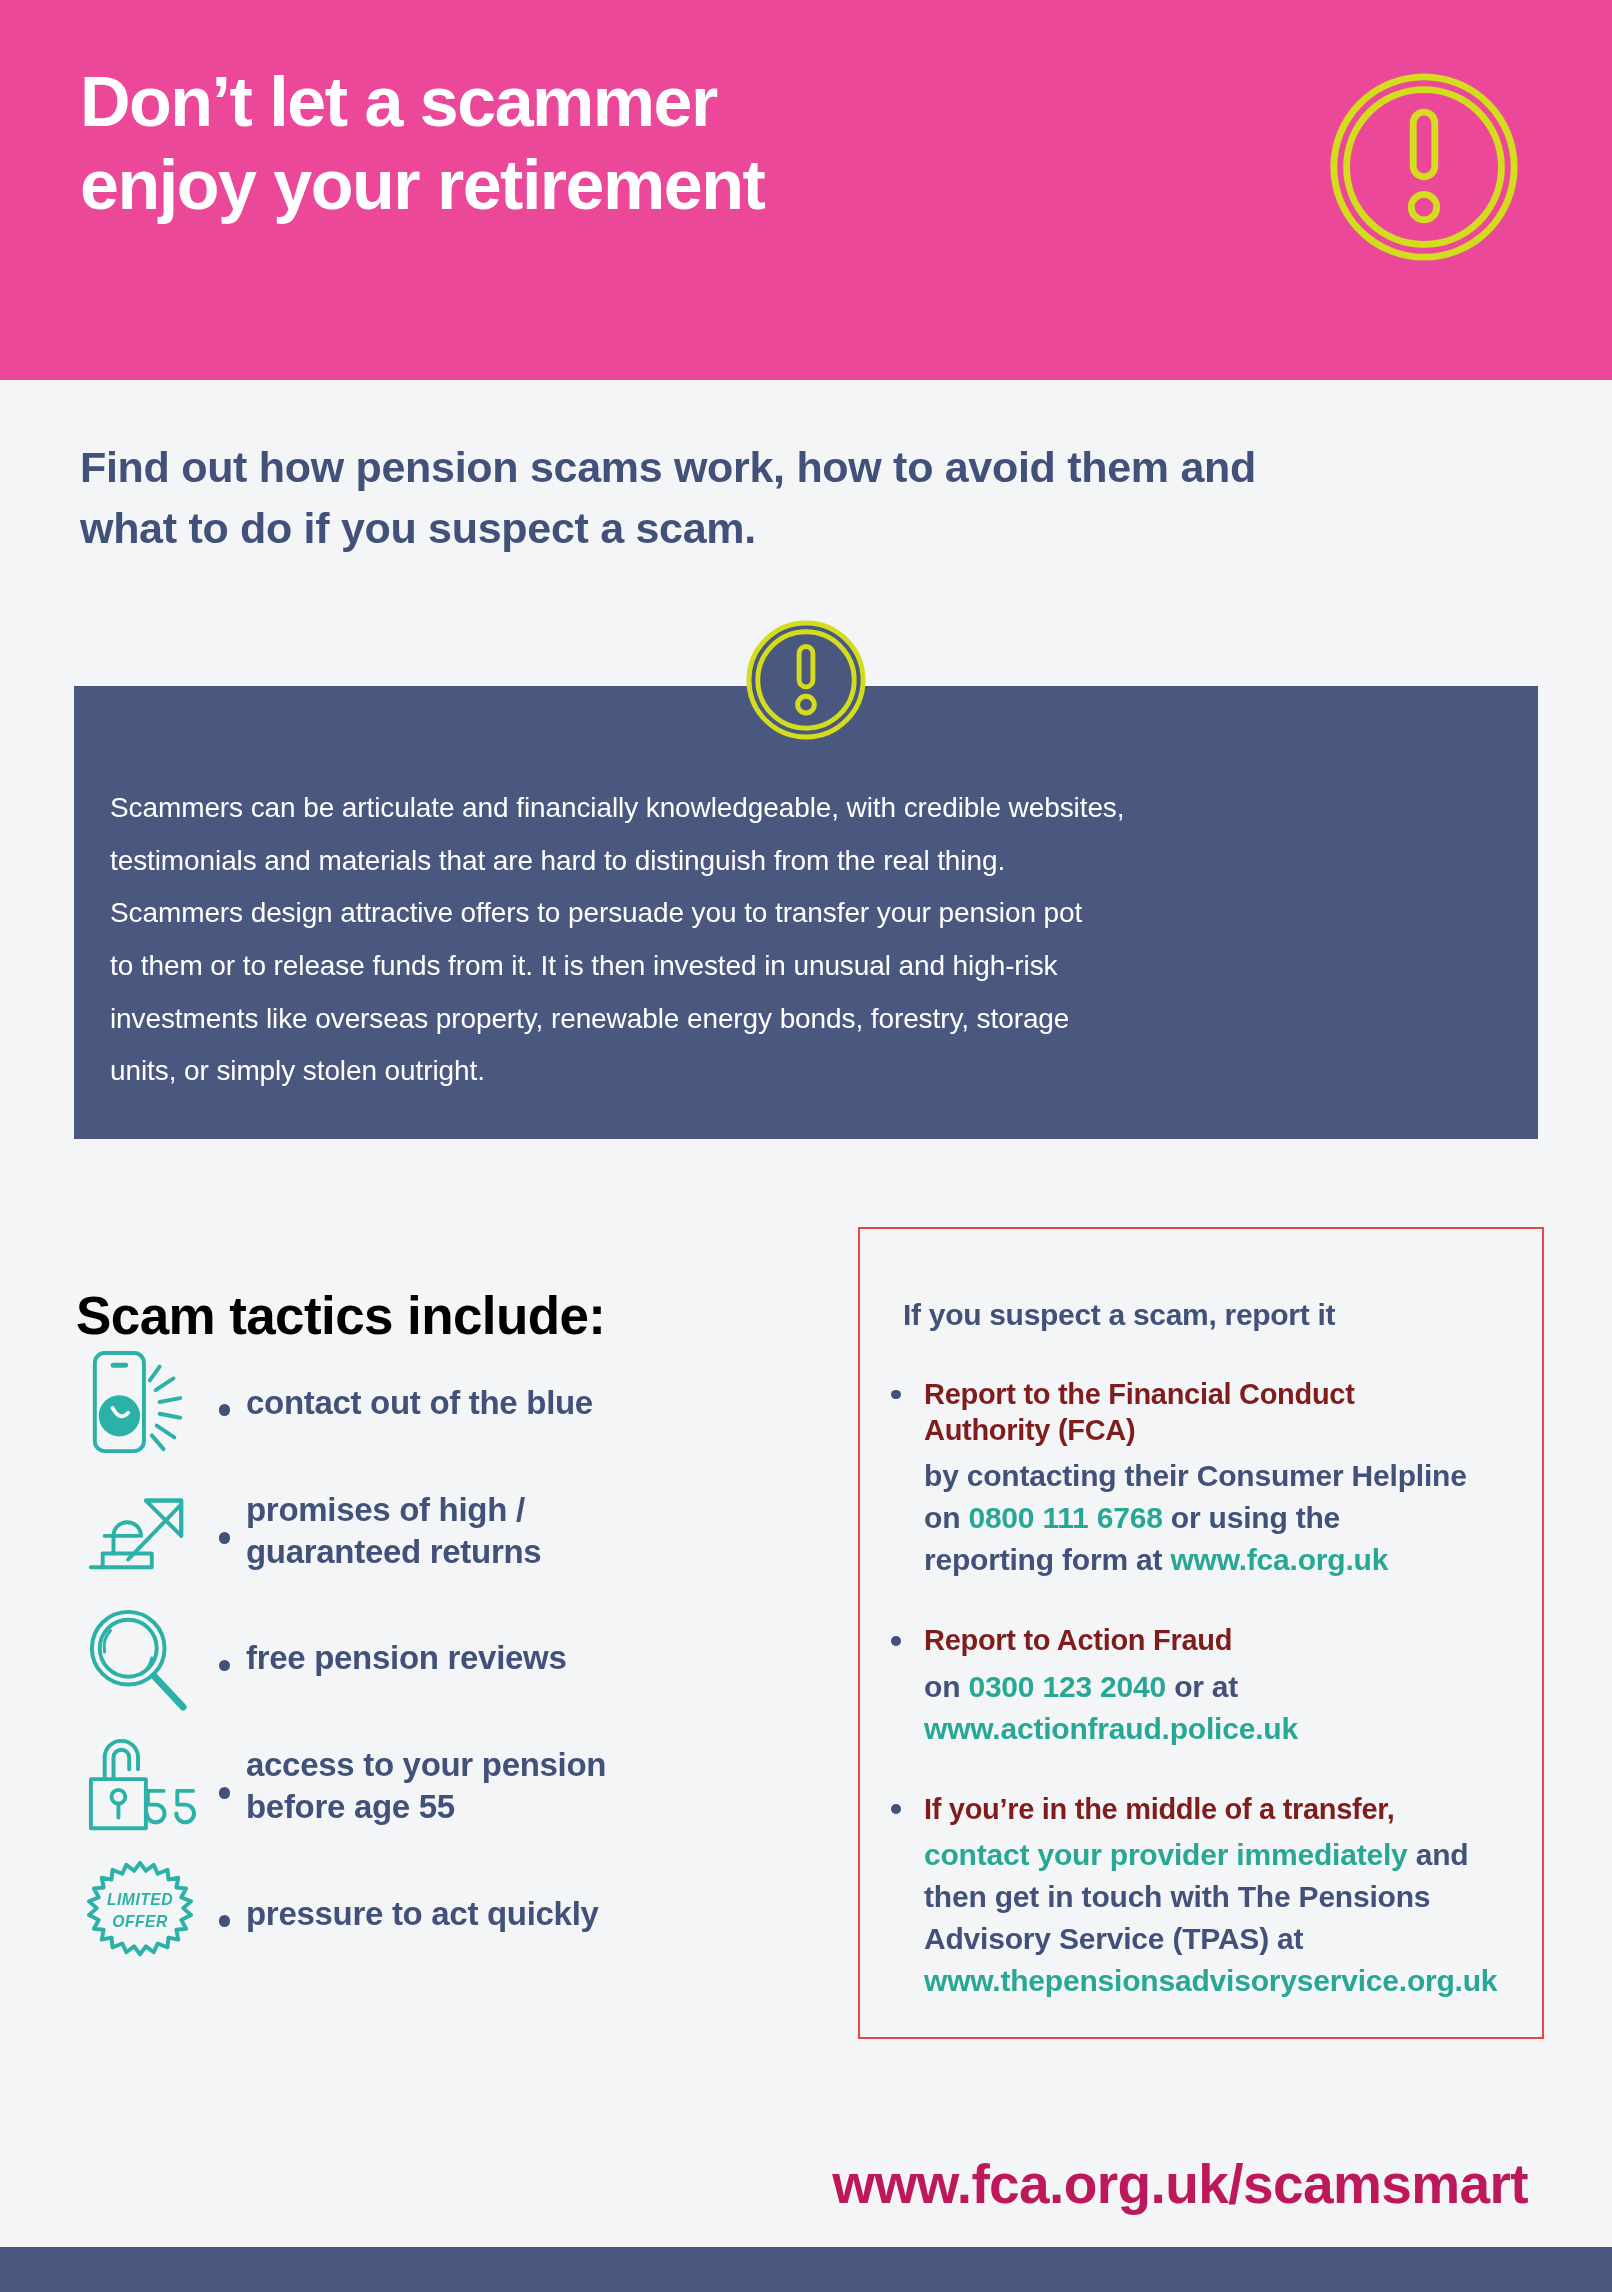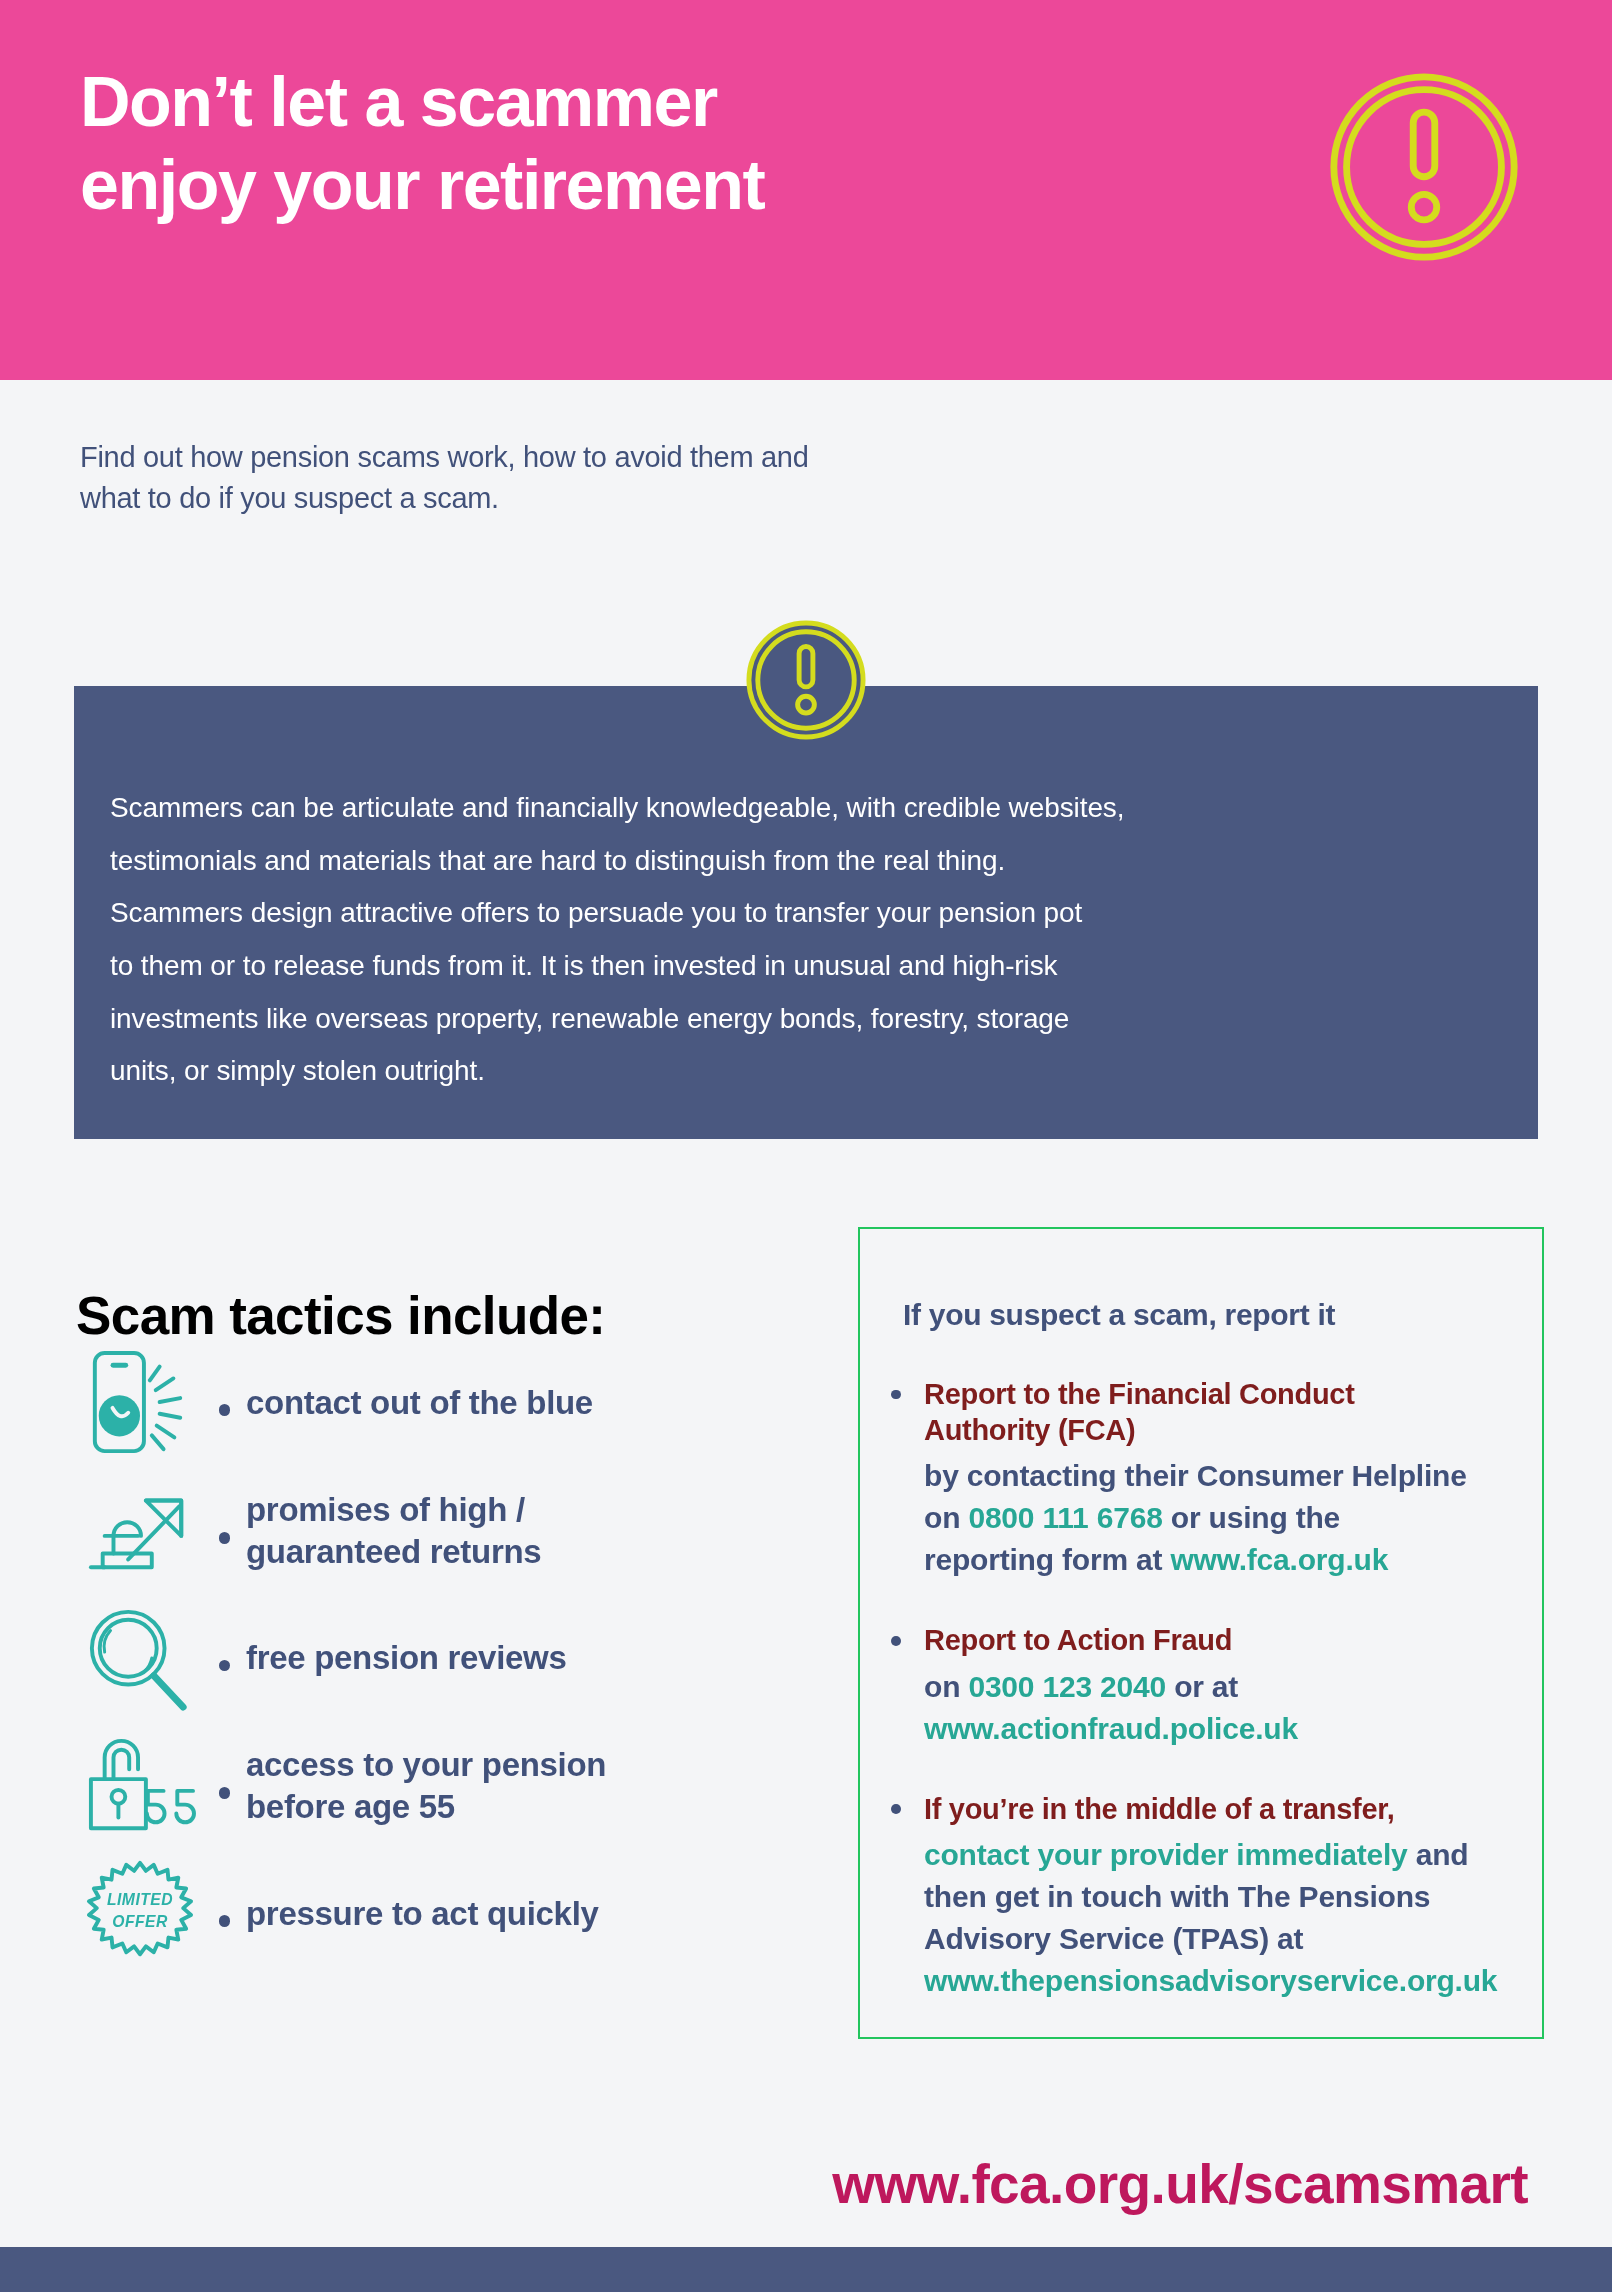--- a/index.html
+++ b/index.html
@@ -48,22 +48,22 @@
     height: 196px;
   }
 
   
   .intro {
     position: absolute;
     left: 80px;
     top: 437px;
     width: 1294px;
     color: #41517a;
-    font-size: 29px;
-    font-weight: normal;
+    font-size: 43px;
+    font-weight: bold;
     line-height: 1.42;
     letter-spacing: -0.3px;
   }
   .intro .line { display: block; }
 
   
   .blue-panel {
     position: absolute;
     left: 74px;
     top: 686px;
@@ -148,21 +148,21 @@
   }
   .tactic-label .line { display: block; }
 
   
   .report-box {
     position: absolute;
     left: 858px;
     top: 1227px;
     width: 686px;
     height: 812px;
-    border: 2px solid #22c55e;
+    border: 2px solid #ef4444;
     background: #f4f5f7;
   }
   .report-title {
     position: absolute;
     left: 43px;
     top: 69px;
     color: #41517a;
     font-size: 30px;
     font-weight: bold;
     letter-spacing: -0.3px;

